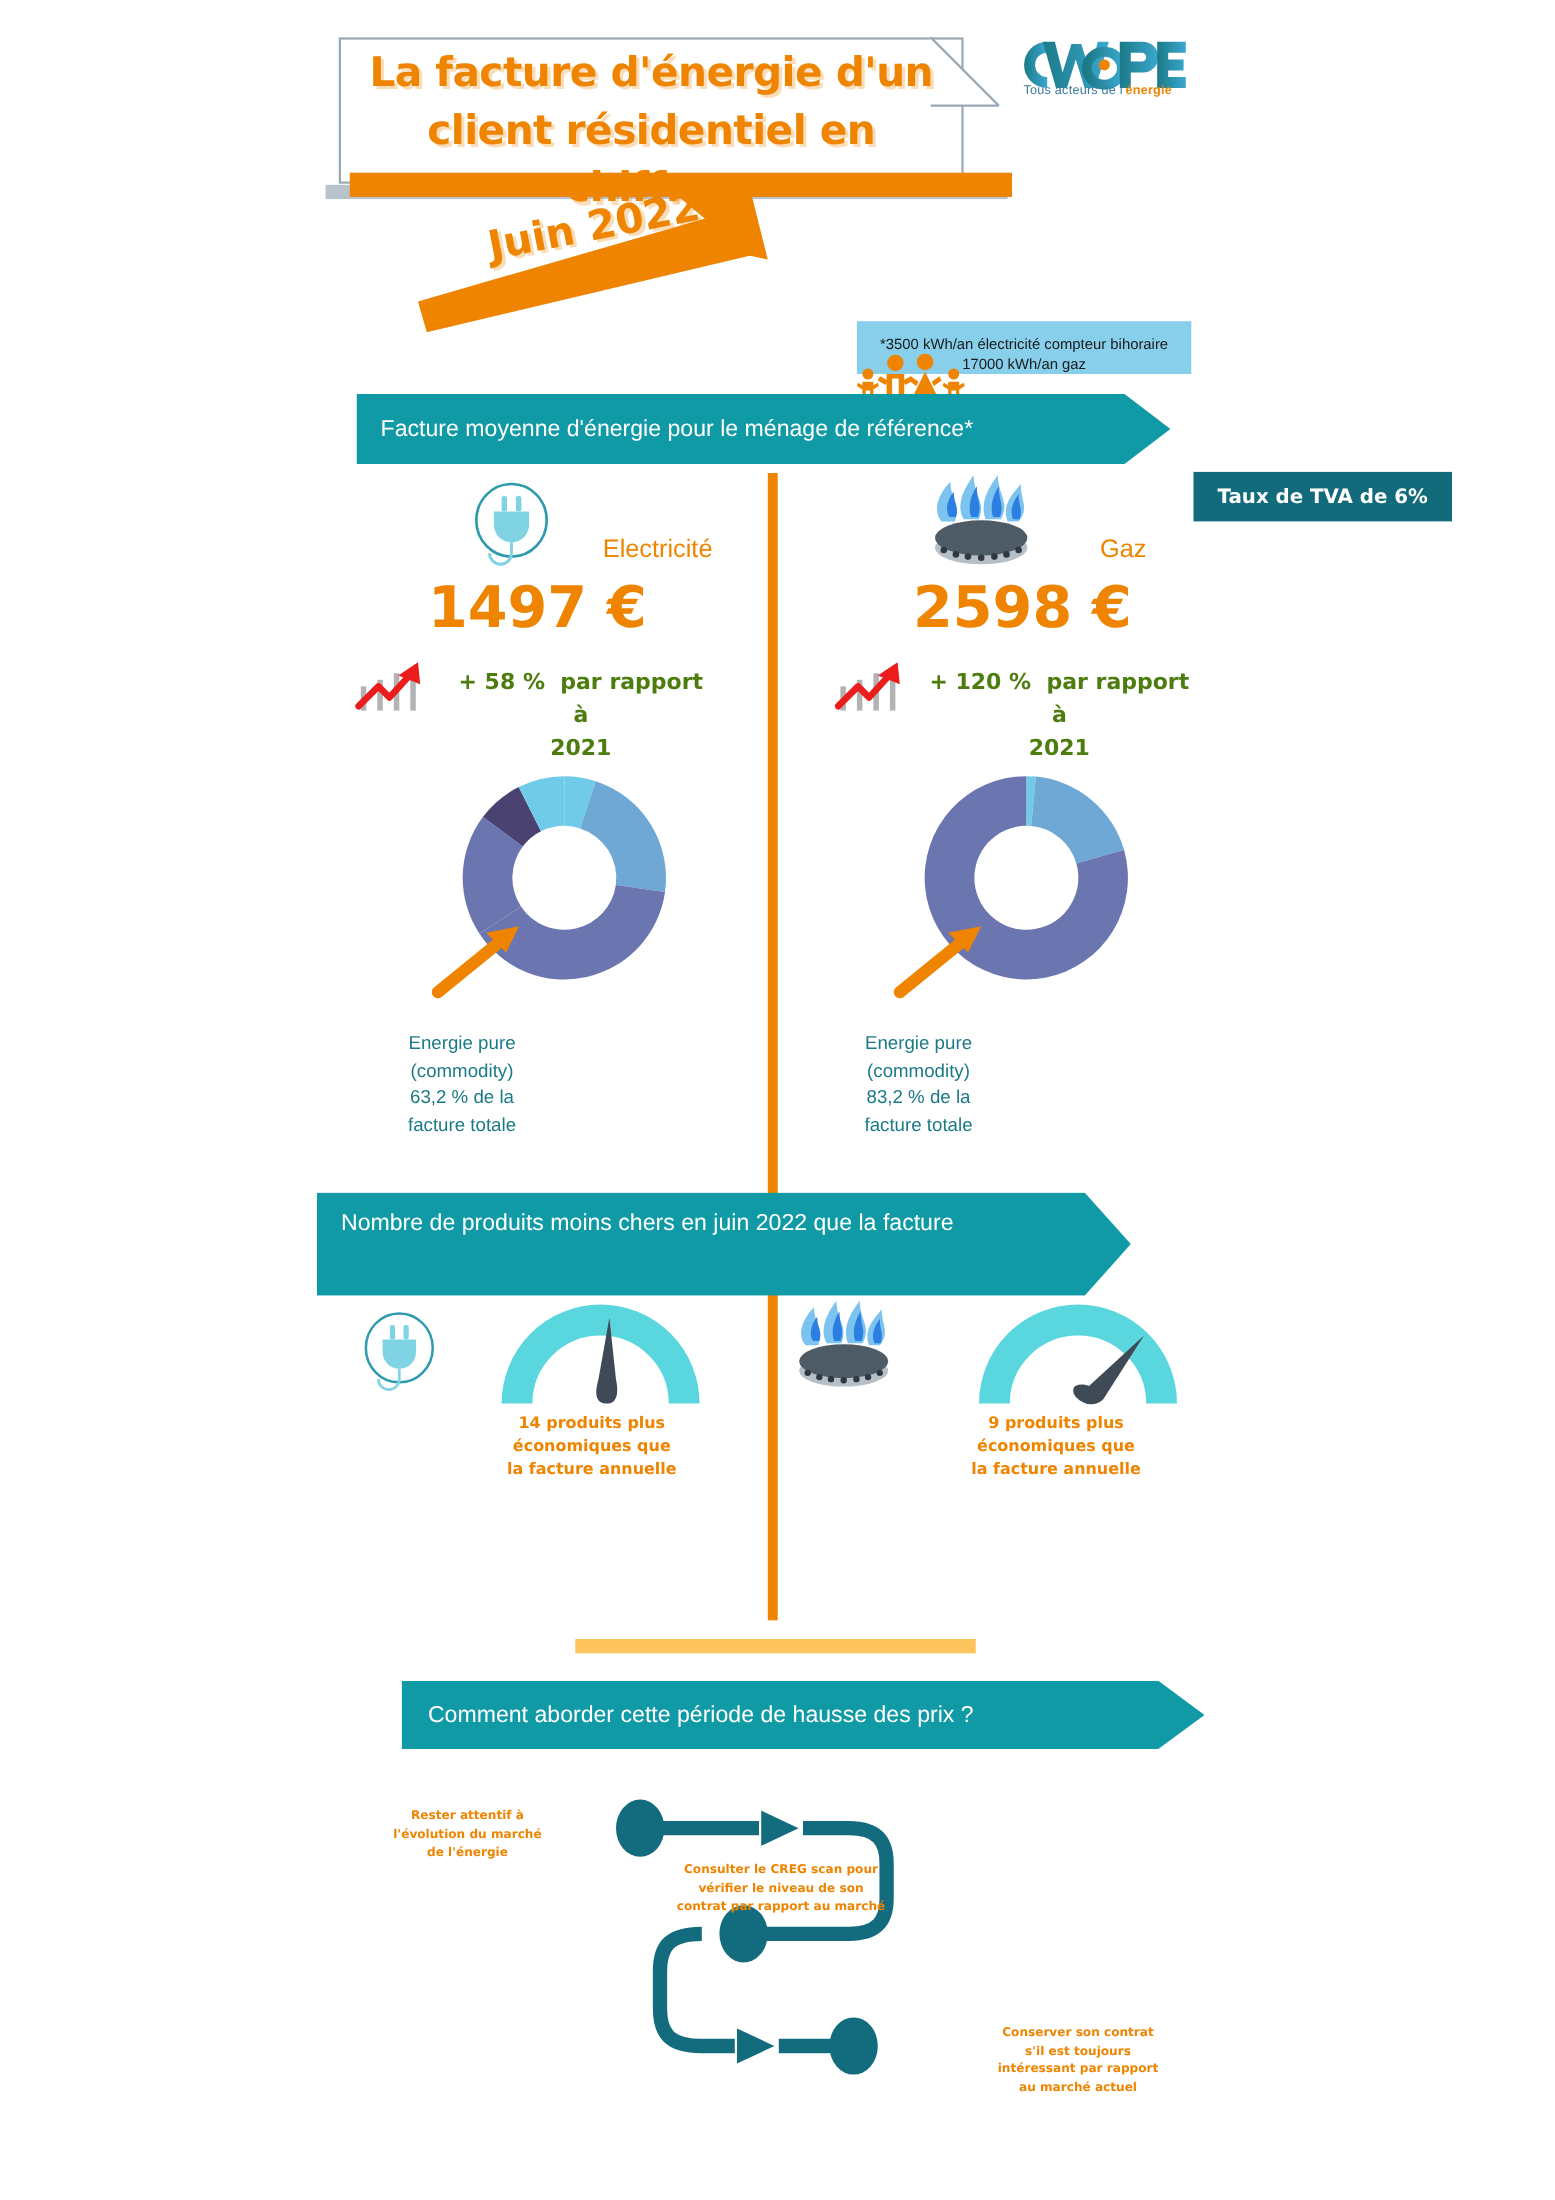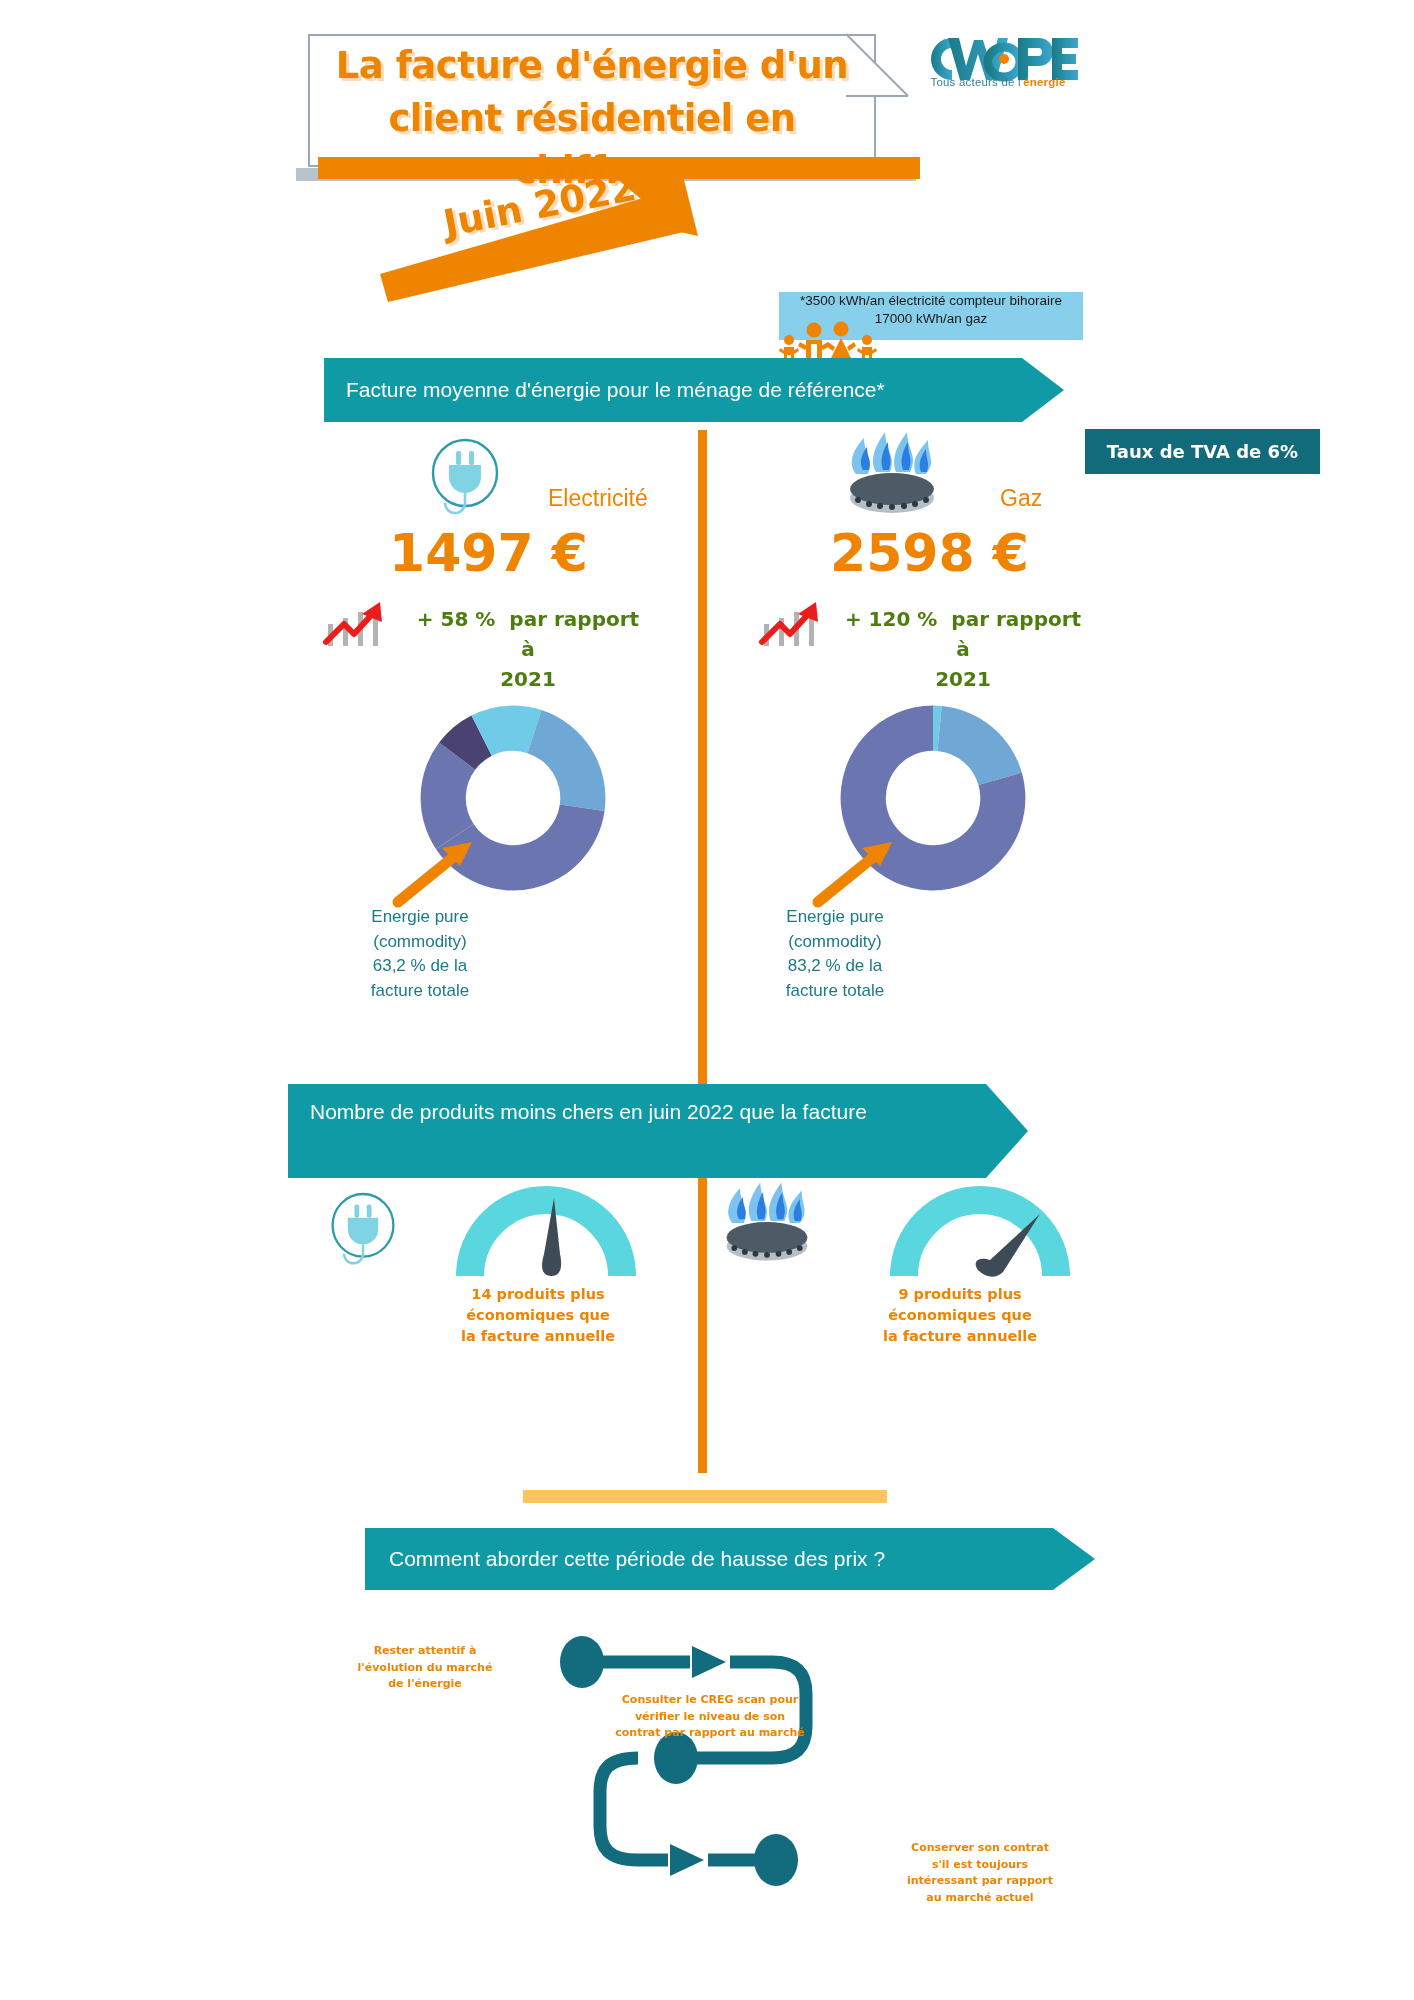--- a/index.html
+++ b/index.html
@@ -51,21 +51,21 @@
   #logo-tag{
     left:918px;top:76px;width:160px;text-align:center;
     font-size:11.5px;color:#3a7d9b;letter-spacing:.2px;
   }
   #logo-tag b{color:#ee8400;}
 
   
   #note-box{
     left:779px;top:292px;width:304px;height:48px;
     background:#87cfeb;
-    display:flex;align-items:flex-start;justify-content:center;
+    display:flex;align-items:flex-end;justify-content:center;
     text-align:center;
     font-size:13.5px;color:#1a1a1a;line-height:1.35;
   }
   #family-icon{left:775px;top:320px;width:110px;height:54px;}
 
   
   .banner{
     background:#109aa6;color:#ffffff;
     display:flex;align-items:center;
     font-size:21px;line-height:1.35;
@@ -90,21 +90,21 @@
   .col-label{font-size:23px;color:#ee8400;}
   .col-amount{
     font-family:"DejaVu Sans", sans-serif;
     font-weight:bold;font-size:52px;color:#ee8400;
   }
   .trend-text{
     font-family:"DejaVu Sans", sans-serif;
     font-weight:bold;font-size:20px;color:#4d7c0f;line-height:1.5;
   }
   .donut-caption{
-    font-size:17px;color:#1b7a87;line-height:1.45;text-align:center;
+    font-size:17px;color:#1b7a87;line-height:1.45;text-align:center;margin-top:32px;
   }
 
   
   .gauge-caption{
     font-family:"DejaVu Sans", sans-serif;
     font-weight:bold;font-size:14.5px;color:#ee8400;
     line-height:1.45;text-align:center;
   }
 
   

